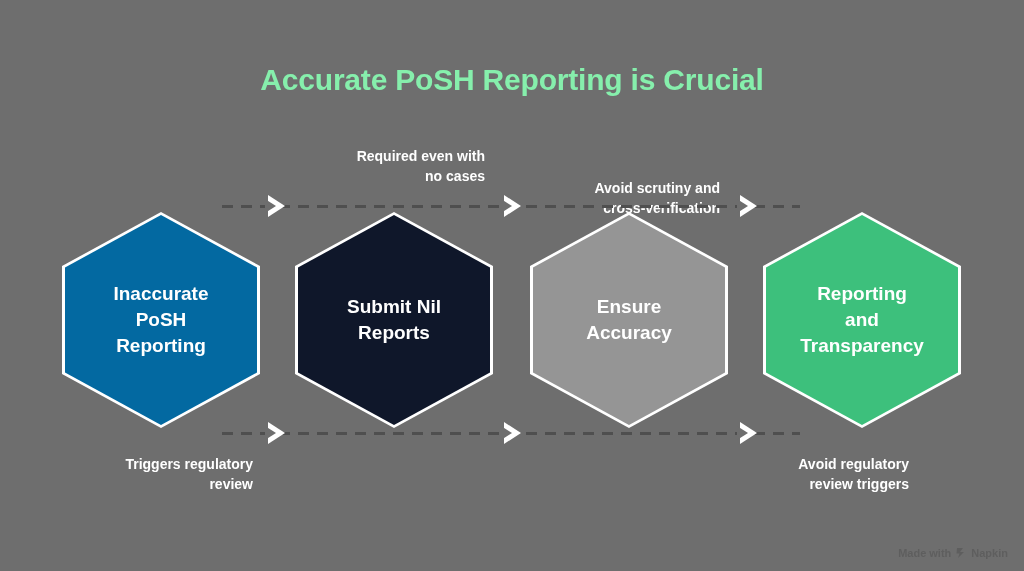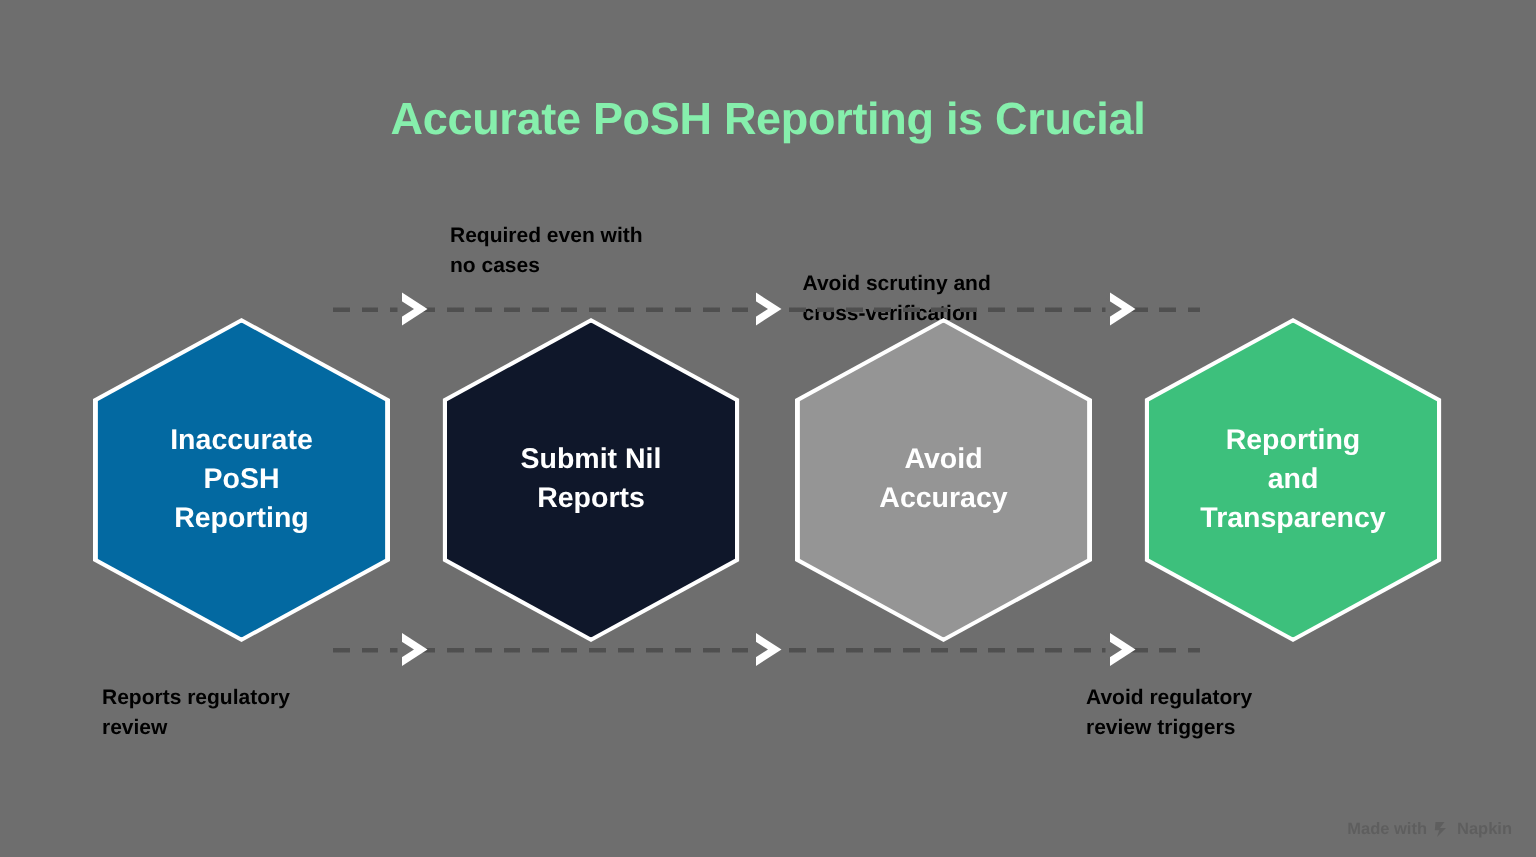--- a/index.html
+++ b/index.html
@@ -58,24 +58,24 @@
     font-weight: bold;
     line-height: 26px;
     text-align: center;
     padding: 0 12px;
     white-space: pre-line;
   }
 
   
   .conn-label {
     position: absolute;
-    text-align: left;
+    text-align: right;
     font-size: 14px;
     font-weight: bold;
-    color: #000000;
+    color: #ffffff;
     line-height: 20px;
     white-space: pre-line;
   }
 
   
   .flow-line {
     position: absolute;
     height: 3px;
     background-image: repeating-linear-gradient(to right,
         #4f4f4f 0px, #4f4f4f 11px,
@@ -143,39 +143,39 @@
 
   <div class="hex-outer" style="left:295px; top:212px;">
     <div class="hex-inner" style="background:#0f172a;">
       <div class="hex-label">Submit Nil
 Reports</div>
     </div>
   </div>
 
   <div class="hex-outer" style="left:530px; top:212px;">
     <div class="hex-inner" style="background:#959595;">
-      <div class="hex-label">Avoid
+      <div class="hex-label">Ensure
 Accuracy</div>
     </div>
   </div>
 
   <div class="hex-outer" style="left:763px; top:212px;">
     <div class="hex-inner" style="background:#3dc07c;">
       <div class="hex-label">Reporting
 and
 Transparency</div>
     </div>
   </div>
 
   <div class="flow-line" style="left:222px; top:432px; width:578px;"></div>
   <div class="flow-arrow" style="left:268px; top:422px;"></div>
   <div class="flow-arrow" style="left:504px; top:422px;"></div>
   <div class="flow-arrow" style="left:740px; top:422px;"></div>
 
-  <div class="conn-label" style="left:68px; top:454px; width:185px;">Reports regulatory
+  <div class="conn-label" style="left:68px; top:454px; width:185px;">Triggers regulatory
 review</div>
   <div class="conn-label" style="left:724px; top:454px; width:185px;">Avoid regulatory
 review triggers</div>
 
   <div class="watermark">
     <span>Made with</span>
     <span>
       <svg width="12" height="12" viewBox="0 0 12 12" aria-hidden="true">
         <path d="M2 1 L8 1 L5 5 L9 5 L3 11 L4.5 6.5 L1.5 6.5 Z" fill="#5c5c5c"></path>
       </svg>

